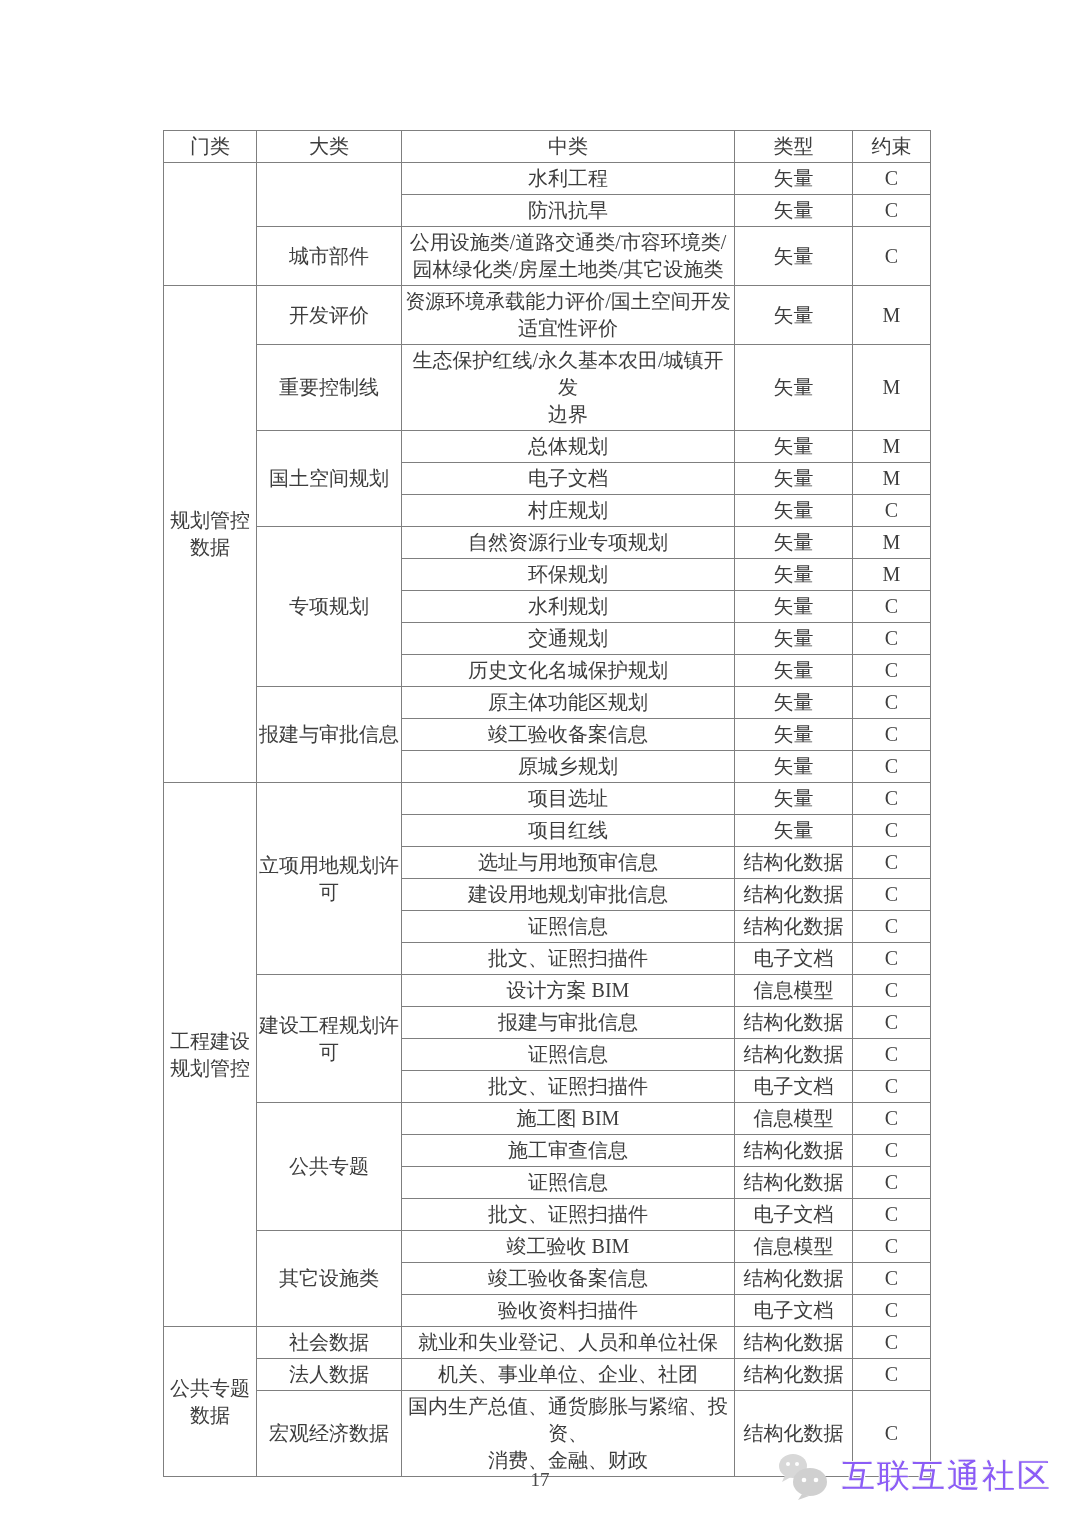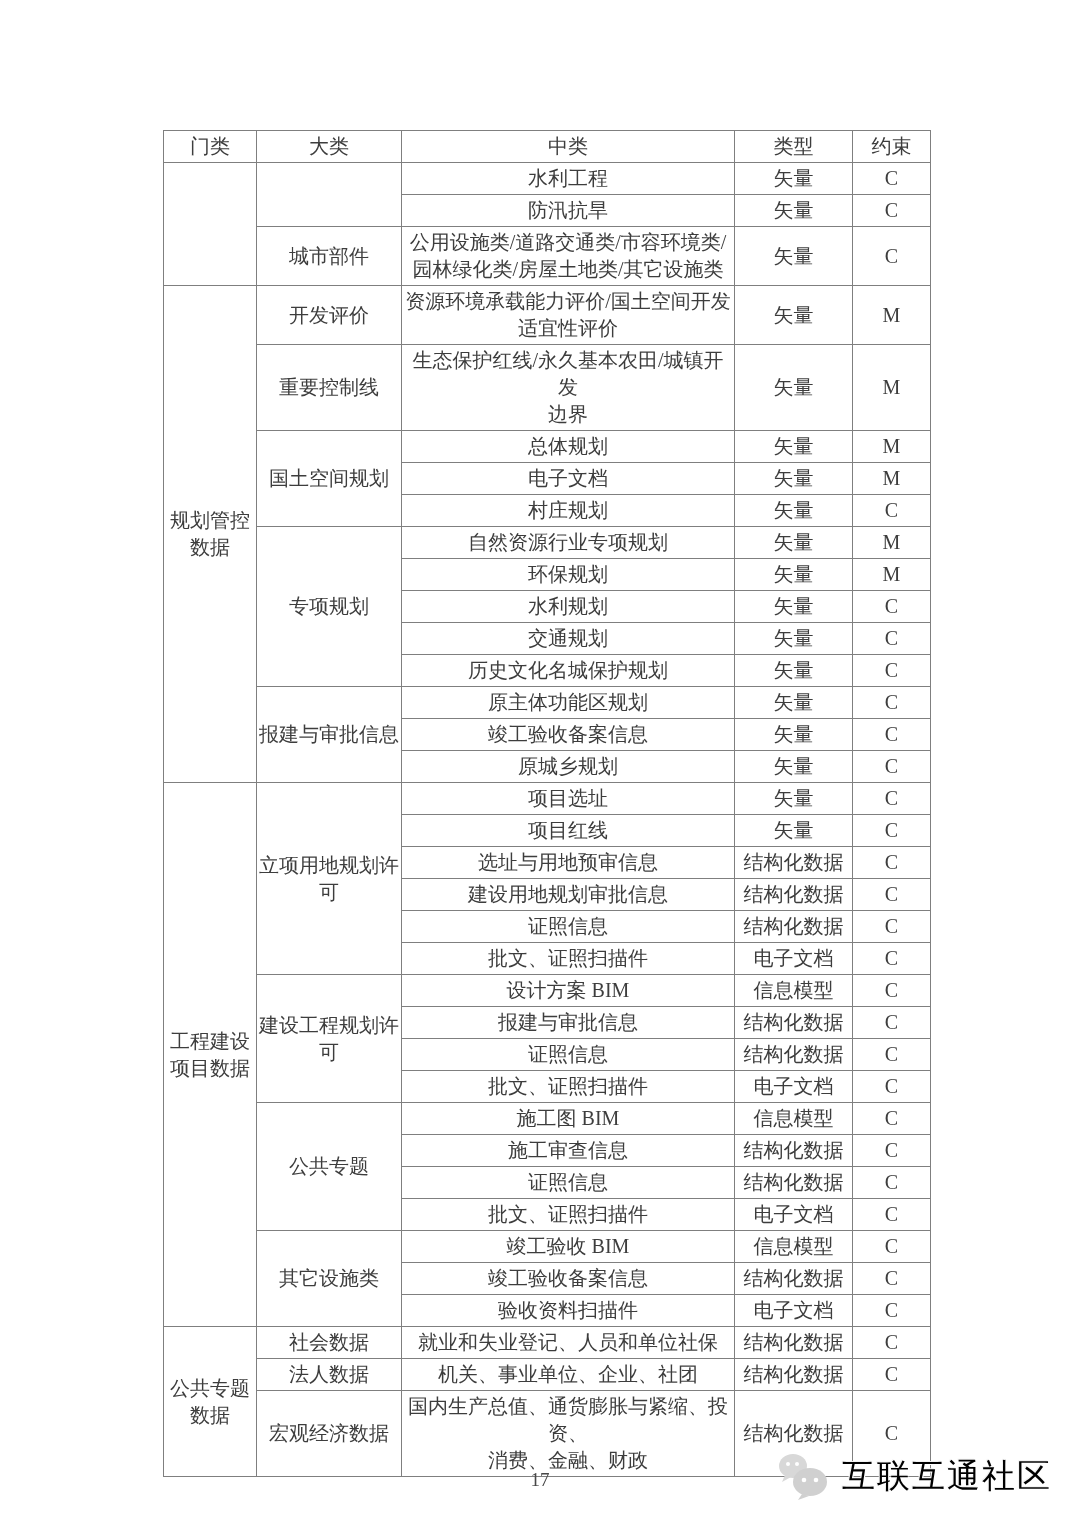--- a/index.html
+++ b/index.html
@@ -43,21 +43,21 @@
     position:absolute;
     top:1452px;right:28px;
     display:flex;
     align-items:center;
     gap:10px;
   }
   .watermark-text{
     font-family:Liberation Serif, serif;
     font-size:33px;
     letter-spacing:2px;
-    color:#000000;
+    color:#8b5cf6;
     text-shadow:1px 1px 0 #ffffff,-1px -1px 0 #f2f2f2;
   }
   .wechat-icon{display:block;}
 </style>
 </head>
 <body>
 
 <table class="doc-table">
   <colgroup>
     <col style="width:93px">
@@ -164,21 +164,21 @@
         <td>矢量</td>
         <td>C</td>
       </tr>
       <tr>
         <td>原城乡规划</td>
         <td>矢量</td>
         <td>C</td>
       </tr>
       <tr>
         <td rowspan="17">工程建设
-项目数据</td>
+规划管控</td>
         <td rowspan="6">立项用地规划许
 可</td>
         <td>项目选址</td>
         <td>矢量</td>
         <td>C</td>
       </tr>
       <tr>
         <td>项目红线</td>
         <td>矢量</td>
         <td>C</td>

